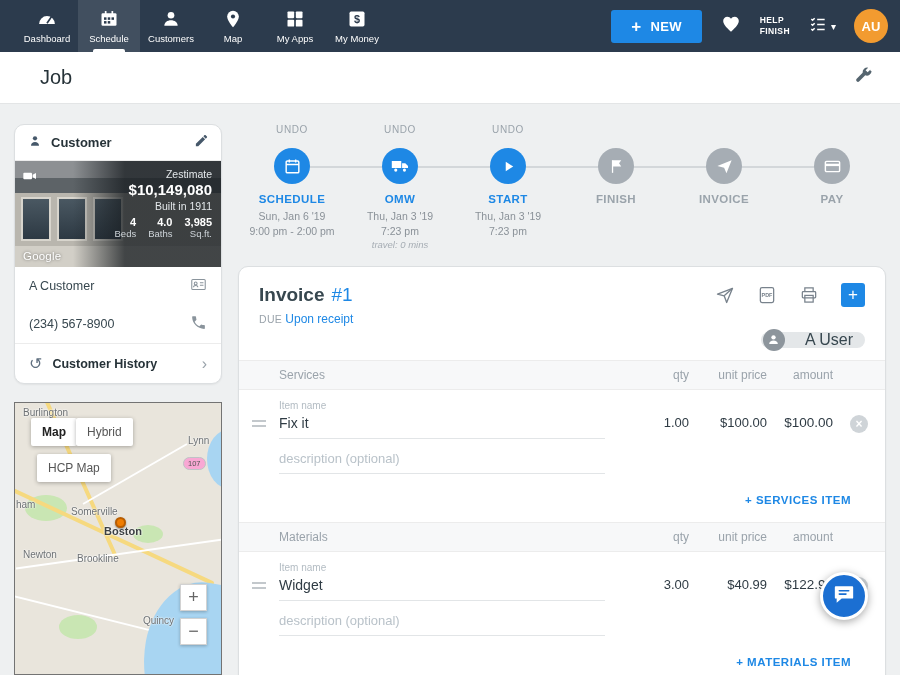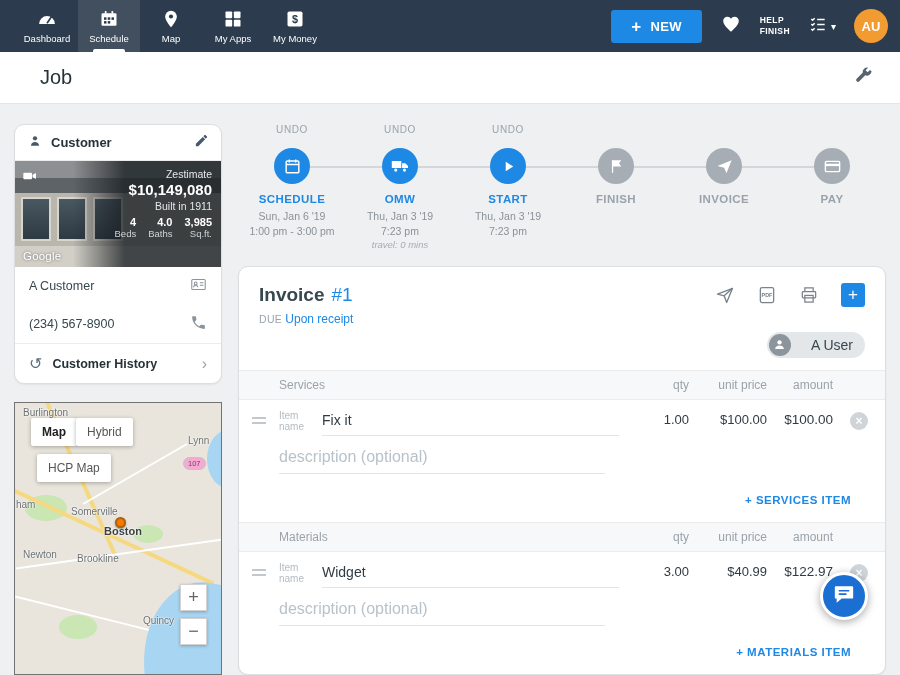--- a/index.html
+++ b/index.html
@@ -123,44 +123,44 @@
   .inv-title-row{display:flex;align-items:center;}
   .inv-title{font-size:19px;font-weight:bold;color:#37474f;}
   .inv-number{font-size:19px;color:var(--accent);margin-left:7px;cursor:pointer;}
   .inv-icons{margin-left:auto;display:flex;align-items:center;gap:22px;color:#78828c;}
   .inv-icons svg{width:20px;height:20px;display:block;cursor:pointer;}
   .btn-add{width:24px;height:24px;background:var(--accent);color:#fff;border:none;border-radius:3px;font-size:17px;
     display:flex;align-items:center;justify-content:center;cursor:pointer;line-height:1;}
   .due-row{margin-top:5px;font-size:10.5px;color:#9aa3ab;letter-spacing:.3px;}
   .due-value{color:var(--accent);font-size:12px;letter-spacing:0;cursor:pointer;}
   .assignee-row{display:flex;justify-content:flex-end;padding:6px 20px 12px;}
-  .chip{background:#e4e7e9;border-radius:14px;height:26px;display:flex;align-items:center;padding:0 12px 0 2px;gap:20px;
-    font-size:14px;color:#37474f;cursor:pointer;}
+  .chip{background:#e4e7e9;border-radius:14px;height:16px;display:flex;align-items:center;padding:0 12px 0 2px;gap:20px;
+    font-size:16px;color:#37474f;cursor:pointer;}
   .chip-avatar{width:22px;height:22px;border-radius:50%;background:#8d959c;display:flex;align-items:center;justify-content:center;}
   .chip-avatar svg{width:13px;height:13px;color:#fff;}
 
   .grid6{display:grid;grid-template-columns:40px 1fr 70px 78px 66px 52px;}
   .sec-head{height:30px;align-items:center;background:#f7f8f9;border-top:1px solid #ececec;border-bottom:1px solid #ececec;
     font-size:12px;color:#9aa3ab;}
   .sec-title{grid-column:2;}
   .colh{text-align:right;}
   .item-grid{align-items:end;padding-top:10px;}
   .handle{align-self:end;margin:0 auto 12px;width:14px;cursor:grab;}
   .handle span{display:block;height:2px;background:#c3c8cc;margin-top:3px;}
-  .name-wrap{display:flex;flex-direction:row;}
+  .name-wrap{display:flex;flex-direction:column;}
   .item-label{font-size:10px;color:#b3bcc3;margin-bottom:2px;}
   .name-input{border:none;border-bottom:1px solid #e2e5e7;font-size:14px;color:var(--txt);width:96%;
     padding:2px 0 7px;background:transparent;outline:none;font-family:inherit;}
   .cell-num{text-align:right;font-size:13px;color:var(--txt);padding-bottom:9px;cursor:text;}
   .cell-amount{text-align:right;font-size:13.5px;color:var(--txt);padding-bottom:9px;}
   .x-cell{display:flex;justify-content:center;padding-bottom:6px;}
   .x-btn{width:18px;height:18px;border-radius:50%;background:#cfd4d8;color:#fff;border:none;font-size:12px;font-weight:bold;
     display:flex;align-items:center;justify-content:center;cursor:pointer;line-height:1;}
   .desc-grid{padding-top:10px;align-items:center;}
-  .desc-input{grid-column:2;border:none;border-bottom:1px solid #e2e5e7;font-size:16px;color:var(--txt);width:96%;
+  .desc-input{grid-column:2;border:none;border-bottom:1px solid #e2e5e7;font-size:13px;color:var(--txt);width:96%;
     padding:2px 0 7px;background:transparent;outline:none;font-family:inherit;}
   .desc-input::placeholder,.name-input::placeholder{color:#b9c2c9;}
   .add-row{text-align:right;padding:16px 34px 14px 0;}
   .add-link{color:var(--accent);font-size:11.5px;font-weight:bold;letter-spacing:.5px;cursor:pointer;}
 
   
   .chat-fab{position:absolute;left:820px;top:572px;width:48px;height:48px;border-radius:50%;background:#1b6fd2;
     border:3px solid #fff;box-shadow:0 2px 8px rgba(0,0,0,.35);display:flex;align-items:center;justify-content:center;cursor:pointer;z-index:20;}
   .chat-fab svg{width:22px;height:22px;}
 </style>
@@ -184,20 +184,29 @@
           <rect x="7" y="2.5" width="2" height="4" rx=".5"></rect>
           <rect x="15" y="2.5" width="2" height="4" rx=".5"></rect>
           <rect x="6" y="10" width="3" height="3" fill="#2c3b4d"></rect>
           <rect x="10.5" y="10" width="3" height="3" fill="#2c3b4d"></rect>
           <rect x="15" y="10" width="3" height="3" fill="#2c3b4d"></rect>
           <rect x="6" y="14.5" width="3" height="3" fill="#2c3b4d"></rect>
           <rect x="10.5" y="14.5" width="3" height="3" fill="#2c3b4d"></rect>
         </svg>
       </span>
     <span class="nav-label">Schedule</span>
+  </div>
+  <div class="nav-item">
+    <span>
+        <svg viewBox="0 0 24 24" fill="currentColor">
+          <circle cx="12" cy="7.5" r="4"></circle>
+          <path d="M4 20 c0-4 3.6-6.5 8-6.5 s8 2.5 8 6.5 z"></path>
+        </svg>
+      </span>
+    <span class="nav-label">Customers</span>
   </div>
   <div class="nav-item">
     <span>
         <svg viewBox="0 0 24 24" fill="currentColor">
           <path d="M12 2 a7 7 0 0 0 -7 7 c0 5 7 13 7 13 s7 -8 7 -13 a7 7 0 0 0 -7 -7 z"></path>
           <circle cx="12" cy="9" r="2.5" fill="#2c3b4d"></circle>
         </svg>
       </span>
     <span class="nav-label">Map</span>
   </div>
@@ -360,21 +369,21 @@
         <div class="undo">UNDO</div>
         <div class="circle done">
             <svg viewBox="0 0 24 24" fill="none" stroke="currentColor" stroke-width="1.8">
               <rect x="4" y="5" width="16" height="15" rx="1.5"></rect>
               <path d="M4 9.5 h16 M8 3 v4 M16 3 v4"></path>
             </svg>
           </div>
         <div class="step-label done">SCHEDULE</div>
         <div class="step-dates">
           <div>Sun, Jan 6 '19</div>
-          <div>1:00 pm - 3:00 pm</div>
+          <div>9:00 pm - 2:00 pm</div>
         </div>
       </div>
       <div class="step">
         <div class="undo">UNDO</div>
         <div class="circle done">
             <svg viewBox="0 0 24 24" fill="currentColor">
               <path d="M1 5 h12 v9 H1 z M14 8 h4 l3.5 3.5 V14 h-7.5 z"></path>
               <circle cx="6" cy="16.5" r="2"></circle>
               <circle cx="17" cy="16.5" r="2"></circle>
             </svg>

